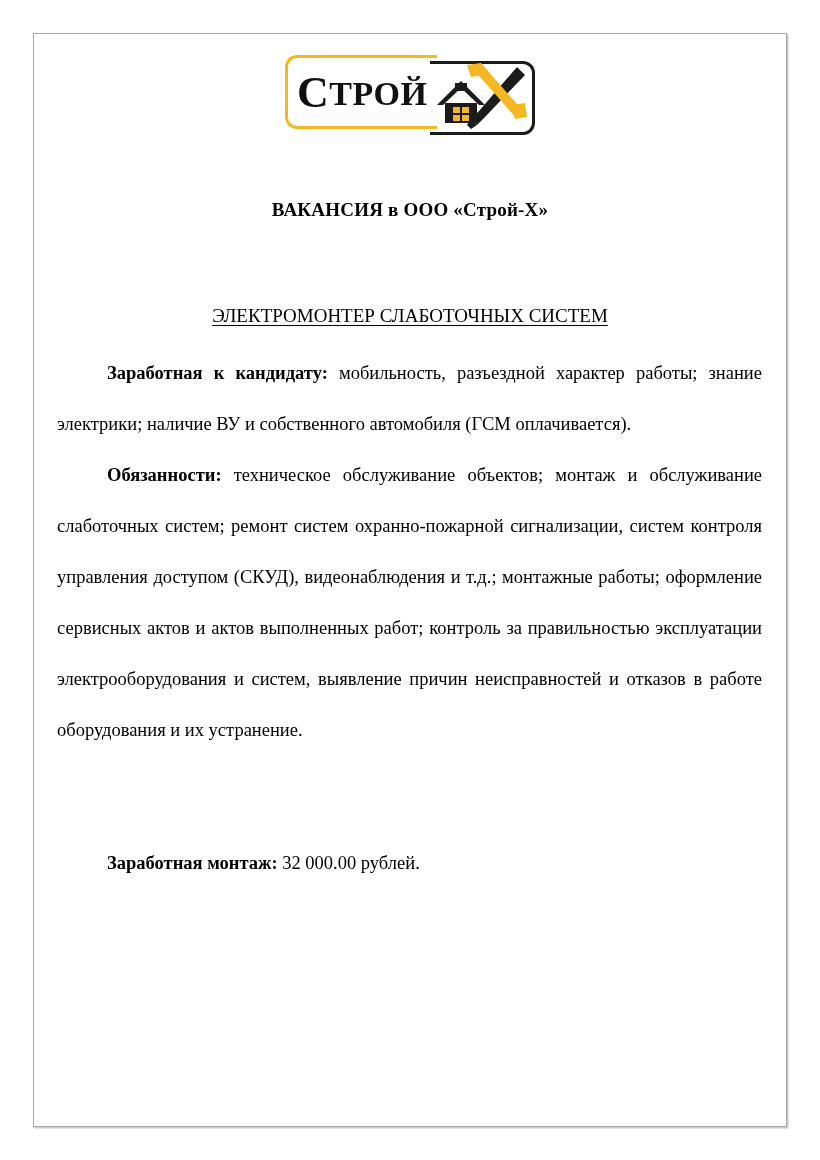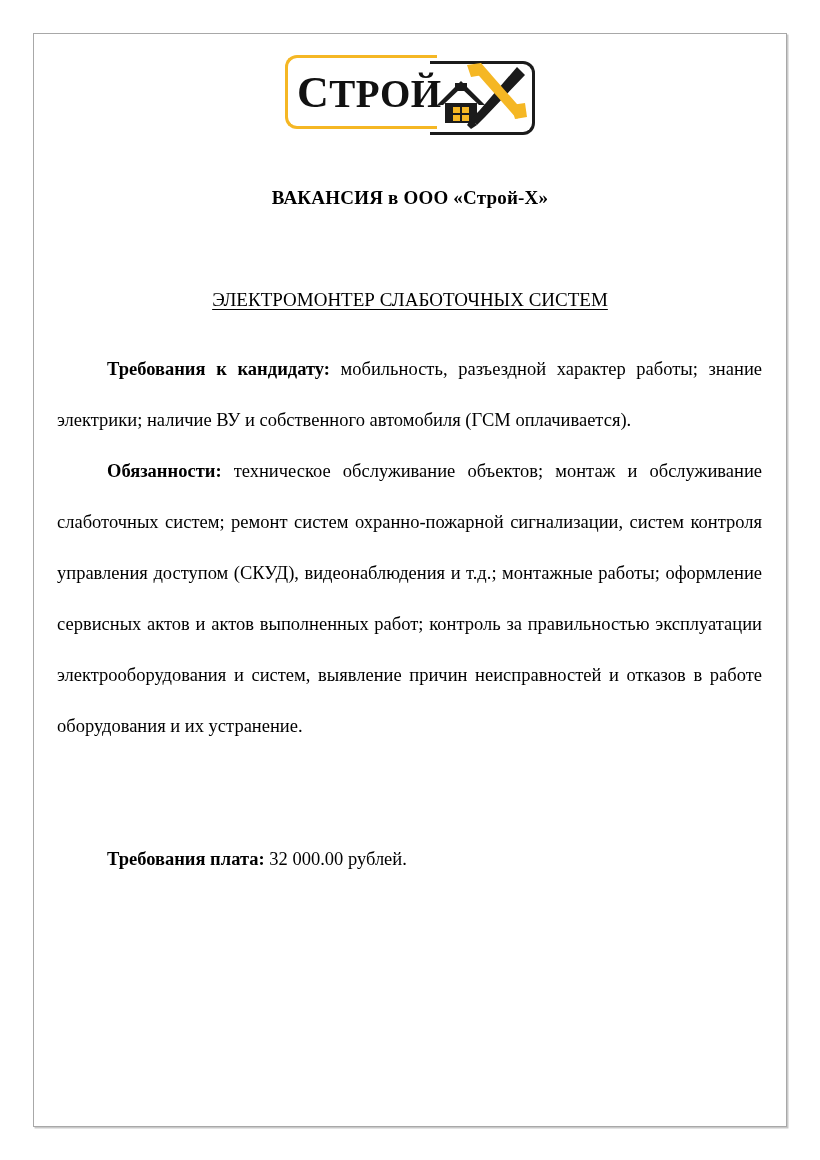--- a/index.html
+++ b/index.html
@@ -95,43 +95,43 @@
     letter-spacing: 0.5px;
     color: #111111;
     z-index: 3;
     white-space: nowrap;
   }
   .logo-word .cap {
     font-size: 44px;
     line-height: 44px;
   }
   .logo-word .rest {
-    font-size: 39px;
+    font-size: 34px;
     line-height: 31px;
   }
   .logo-art {
     position: absolute;
     left: 148px;
     top: 6px;
     width: 96px;
     height: 72px;
     z-index: 4;
   }
 
   
   .doc-title {
-    margin: 4px;
+    margin: 16px;
     padding-top: 46px;
     text-align: center;
     font-size: 19px;
     font-weight: 700;
     letter-spacing: 0.2px;
   }
   .doc-subtitle {
-    margin: 12px;
+    margin: 0;
     padding-top: 68px;
     text-align: center;
     font-size: 19px;
     font-weight: 400;
   }
   .doc-subtitle .u {
     text-decoration: underline;
     text-underline-offset: 3px;
   }
 
@@ -202,25 +202,25 @@
         </svg>
       </div>
     </div>
 
     <h1 class="doc-title">ВАКАНСИЯ в ООО «Строй-Х»</h1>
 
     <h2 class="doc-subtitle"><span class="u">ЭЛЕКТРОМОНТЕР СЛАБОТОЧНЫХ СИСТЕМ</span></h2>
 
     <div class="body-block">
 
-      <p class="para first"><b>Требования к кандидату:</b><span> мобильность, разъездной характер работы; знание электрики; наличие ВУ и собственного автомобиля (ГСМ оплачивается).</span></p>
+      <p class="para first"><b>Заработная к кандидату:</b><span> мобильность, разъездной характер работы; знание электрики; наличие ВУ и собственного автомобиля (ГСМ оплачивается).</span></p>
 
       <p class="para gap"><b>Обязанности:</b><span> техническое обслуживание объектов; монтаж и обслуживание слаботочных систем; ремонт систем охранно-пожарной сигнализации, систем контроля управления доступом (СКУД), видеонаблюдения и т.д.; монтажные работы; оформление сервисных актов и актов выполненных работ; контроль за правильностью эксплуатации электрооборудования и систем, выявление причин неисправностей и отказов в работе оборудования и их устранение.</span></p>
 
       <div class="spacer-block"></div>
 
 
-      <p class="line"><b>Требования плата:</b><span> 32 000.00 рублей.</span></p>
+      <p class="line"><b>Заработная монтаж:</b><span> 32 000.00 рублей.</span></p>
 
 
     </div>
   </div>
 </div>
 
 </body></html>

